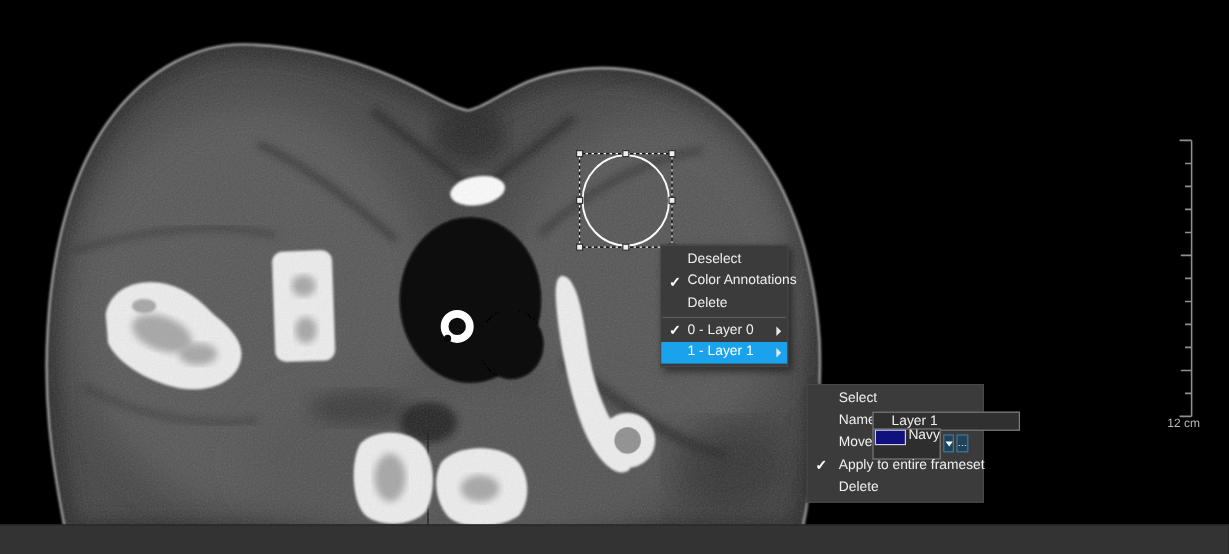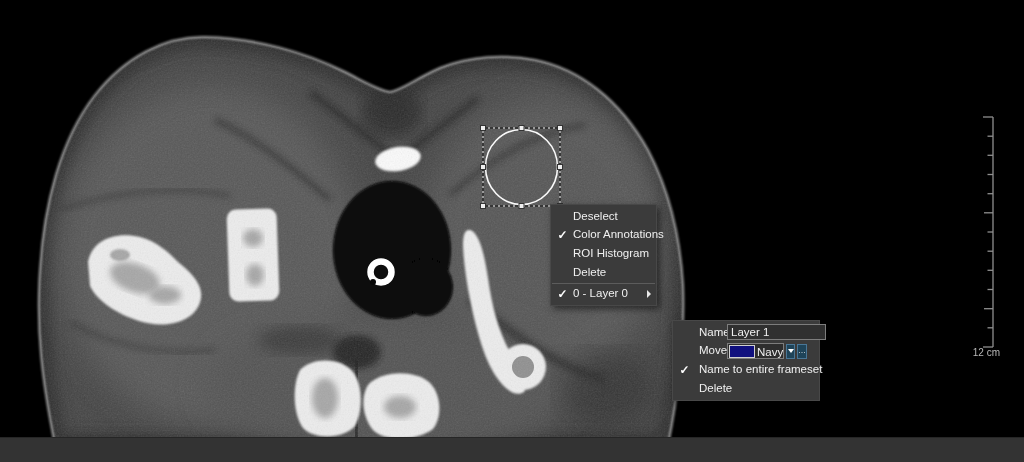--- a/index.html
+++ b/index.html
@@ -19,23 +19,23 @@
   .mi .check{position:absolute;left:3px;top:0;width:17px;height:18.7px;display:flex;
              align-items:center;justify-content:center;font-weight:bold;font-size:12px;color:#fff;}
   .mi .sub-arrow{position:absolute;right:5px;top:5.5px;width:0;height:0;
                  border-left:4px solid #e8e8e8;border-top:4px solid transparent;
                  border-bottom:4px solid transparent;}
   .mi.hl{background:var(--accent,#1aa3ec);color:#ffffff;}
   .sep{height:1px;background:#5c5c5c;margin:1px 1px;}
   
   .name-input{width:91px;height:14px;background:#303030;border:1px solid #7d7d7d;
               color:#f0f0f0;font-family:"Liberation Sans",sans-serif;font-size:11.5px;
-              padding:0 3px;margin-left:1px;}
+              padding:0 15px;margin-left:1px;}
   .lblw{display:inline-block;width:27px;}
-  .color-combo{display:inline-flex;align-items:flex-end;width:66px;height:16px;
+  .color-combo{display:inline-flex;align-items:flex-start;width:66px;height:26px;
                background:#2e2e2e;border:1px solid #7d7d7d;box-sizing:border-box;margin-left:1px;}
   .swatch{display:inline-block;width:24px;height:11px;border:1px solid #d0d0d0;margin:0 2px 0 1px;}
   .color-name{font-size:11.5px;color:#f0f0f0;}
   .mini-btn{display:inline-flex;align-items:center;justify-content:center;width:12px;height:15px;
             background:#1f4459;border:1px solid #497696;box-sizing:border-box;margin-left:2px;
             color:#fff;font-size:8px;line-height:1;}
   .dd-arrow{width:0;height:0;border-top:4px solid #ffffff;border-left:3.5px solid transparent;
             border-right:3.5px solid transparent;}
 </style>
 </head>
@@ -187,51 +187,55 @@
 
   <div class="menu" style="left:550px;top:204px;width:107px;">
     <div class="mi">
       <span>Deselect</span>
     </div>
     <div class="mi">
       <span class="check">✓</span>
       <span>Color Annotations</span>
     </div>
     <div class="mi">
-      <span>ROI Histogram</span>
-    </div>
-    <div class="mi">
       <span>Delete</span>
     </div>
     <div class="sep"></div>
     <div class="mi">
       <span class="check">✓</span>
       <span>0 - Layer 0</span>
       <span class="sub-arrow"></span>
     </div>
+    <div class="mi hl">
+      <span>1 - Layer 1</span>
+      <span class="sub-arrow"></span>
+    </div>
   </div>
 
   <div class="menu menu2" style="left:672px;top:320px;width:148px;">
+    <div class="mi">
+      <span>Select</span>
+    </div>
     <div class="mi">
       <span class="lblw">Name</span>
       <input class="name-input" type="text" value="Layer 1" style="">
     </div>
     <div class="mi">
       <span class="lblw">Move</span>
       <span class="color-combo">
         <span class="swatch" style="background: rgb(16, 16, 126);"></span>
         <span class="color-name">Navy</span>
       </span>
       <span class="mini-btn">
         <span class="dd-arrow"></span>
       </span>
       <span class="mini-btn">…</span>
     </div>
     <div class="mi">
       <span class="check">✓</span>
-      <span>Name to entire frameset</span>
+      <span>Apply to entire frameset</span>
     </div>
     <div class="mi">
       <span>Delete</span>
     </div>
   </div>
 
 </div>
 
 </body></html>

